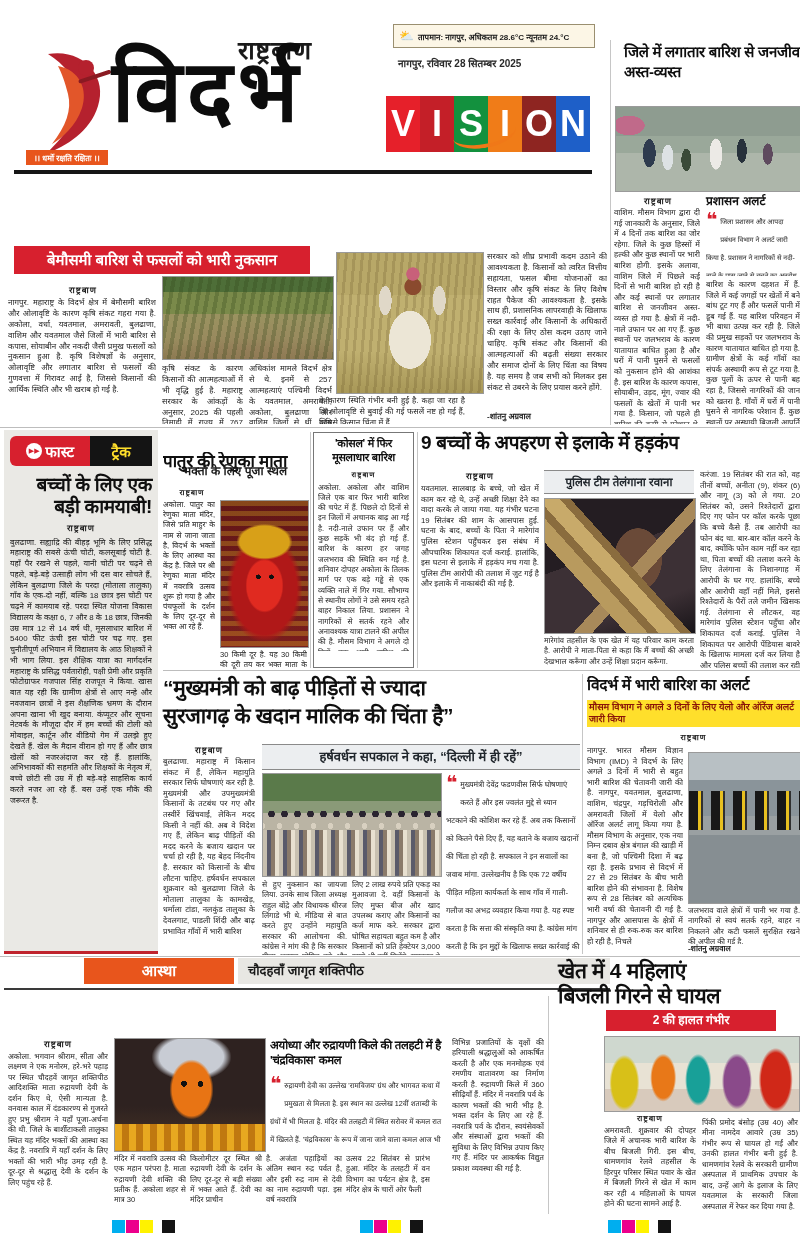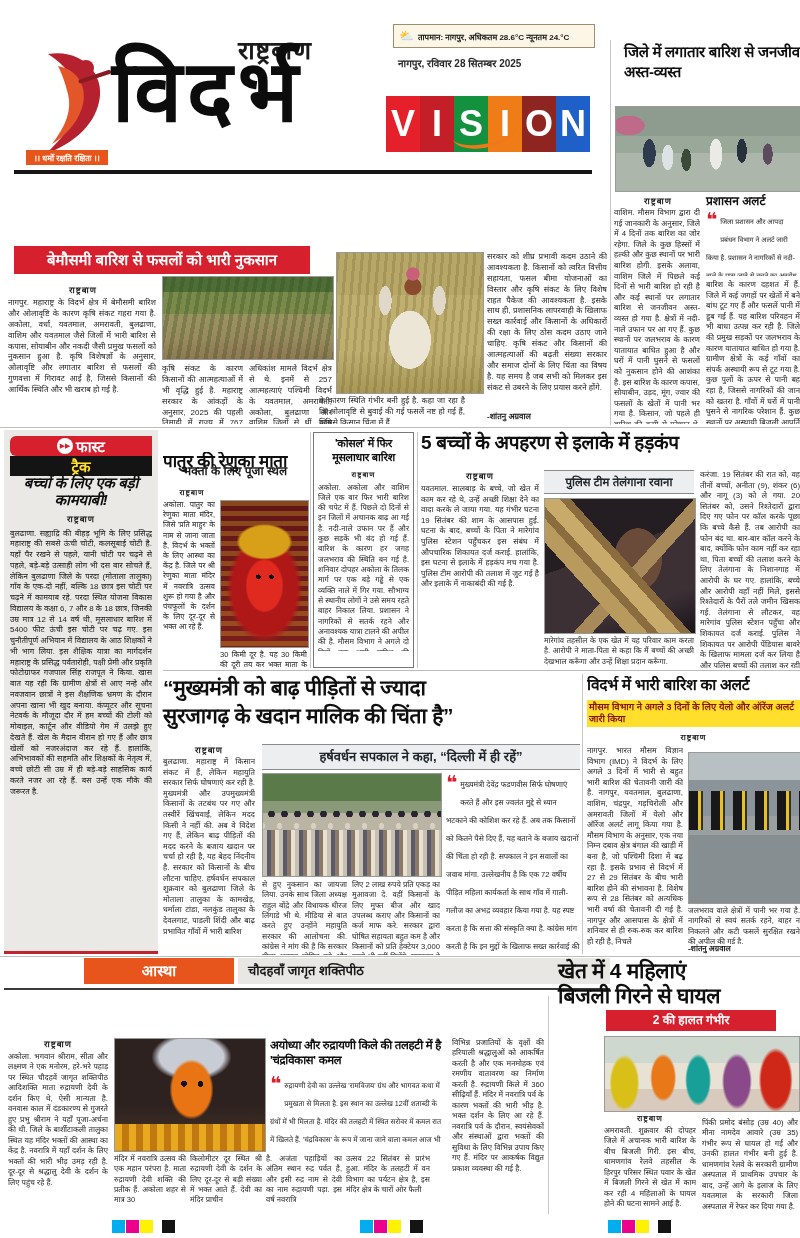--- a/index.html
+++ b/index.html
@@ -136,48 +136,48 @@
   <div class="abs body" style="left:614px;top:208px;width:86px;height:216px;font-size:7.8px;">वाशिम. मौसम विभाग द्वारा दी गई जानकारी के अनुसार, जिले में 4 दिनों तक बारिश का जोर रहेगा. जिले के कुछ हिस्सों में हल्की और कुछ स्थानों पर भारी बारिश होगी. इसके अलावा, वाशिम जिले में पिछले कई दिनों से भारी बारिश हो रही है और कई स्थानों पर लगातार बारिश से जनजीवन अस्त-व्यस्त हो गया है. क्षेत्रों में नदी-नाले उफान पर आ गए हैं. कुछ स्थानों पर जलभराव के कारण यातायात बाधित हुआ है और घरों में पानी घुसने से फसलों को नुकसान होने की आशंका है. इस बारिश के कारण कपास, सोयाबीन, उड़द, मूंग, ज्वार की फसलों के खेतों में पानी भर गया है. किसान, जो पहले ही बारिश की कमी से परेशान थे, अब लगातार</div>
   <div class="abs" style="left:706px;top:210px;width:94px;height:66px;overflow:hidden;">
     <span class="qm">❝</span>
     <span class="body" style="font-size:6.8px;">जिला प्रशासन और आपदा प्रबंधन विभाग ने अलर्ट जारी किया है. प्रशासन ने नागरिकों से नदी-नाले के पास जाने से बचने का अनुरोध किया है. इस बीच, आपातकालीन स्थितियों से निपटने के लिए टीमें तैयार रखी गई हैं.</span>
   </div>
   <div class="abs body" style="left:706px;top:280px;width:94px;height:144px;font-size:7.8px;">बारिश के कारण दहशत में हैं. जिले में कई जगहों पर खेतों में बने बांध टूट गए हैं और फसलें पानी में डूब गई हैं. यह बारिश परिवहन में भी बाधा उत्पन्न कर रही है. जिले की प्रमुख सड़कों पर जलभराव के कारण यातायात बाधित हो गया है. ग्रामीण क्षेत्रों के कई गाँवों का संपर्क अस्थायी रूप से टूट गया है. कुछ पुलों के ऊपर से पानी बह रहा है, जिससे नागरिकों की जान को खतरा है. गाँवों में घरों में पानी घुसने से नागरिक परेशान हैं. कुछ स्थानों पर अस्थायी बिजली आपूर्ति भी बाधित हुई है और नागरिक अंधेरे में हैं.</div>
 
   <div class="hline" style="left:0;top:427px;width:800px;"></div>
 
   <div class="abs" style="left: 4px; top: 430px; width: 154px; height: 524px; box-sizing: border-box; padding: 6px; border-bottom: 3px solid rgb(192, 36, 46); background: rgb(234, 233, 229);">
-    <div style="display:flex;height:30px;flex-direction:column;">
+    <div style="display:flex;height:30px;">
       <div style="flex:1.3;background:#d7202e;border-radius:6px 0 0 6px;display:flex;align-items:center;justify-content:center;gap:3px;color:#fff;font-weight:900;font-size:15px;">
         <span style="background:#fff;color:#d7202e;border-radius:50%;width:16px;height:16px;font-size:7px;display:inline-flex;align-items:center;justify-content:center;">▶▶</span>
         <span>फास्ट</span>
       </div>
       <div style="flex:1;background:#141414;color:#ffdf2b;font-weight:900;font-size:15px;display:flex;align-items:center;justify-content:center;">ट्रैक</div>
     </div>
-    <div class="hl" style="font-size:15px;text-align:center;margin:8px 0 4px;font-style:italic;">बच्चों के लिए एक बड़ी कामयाबी!</div>
+    <div class="hl" style="font-size:19px;text-align:right;margin:8px 0 4px;">बच्चों के लिए एक बड़ी कामयाबी!</div>
     <div class="byline" style="margin-bottom:5px;">राष्ट्रबाण</div>
     <div class="body" style="height:400px;font-size:7.9px;">बुलढाणा. सह्याद्रि की बीहड़ भूमि के लिए प्रसिद्ध महाराष्ट्र की सबसे ऊंची चोटी, कलसूबाई चोटी है. यहाँ पैर रखने से पहले, यानी चोटी पर चढ़ने से पहले, बड़े-बड़े उत्साही लोग भी दस बार सोचते हैं, लेकिन बुलढाणा जिले के परदा (मोताला तालुका) गाँव के एक-दो नहीं, बल्कि 18 छात्र इस चोटी पर चढ़ने में कामयाब रहे. परदा स्थित योजना विकास विद्यालय के कक्षा 6, 7 और 8 के 18 छात्र, जिनकी उम्र मात्र 12 से 14 वर्ष थी, मूसलाधार बारिश में 5400 फीट ऊंची इस चोटी पर चढ़ गए. इस चुनौतीपूर्ण अभियान में विद्यालय के आठ शिक्षकों ने भी भाग लिया. इस शैक्षिक यात्रा का मार्गदर्शन महाराष्ट्र के प्रसिद्ध पर्वतारोही, पक्षी प्रेमी और प्रकृति फोटोग्राफर गजपाल सिंह राजपूत ने किया. खास बात यह रही कि ग्रामीण क्षेत्रों से आए नन्हे और नवजवान छात्रों ने इस शैक्षणिक भ्रमण के दौरान अपना खाना भी खुद बनाया. कंप्यूटर और सूचना नेटवर्क के मौजूदा दौर में हम बच्चों की टोली को मोबाइल, कार्टून और वीडियो गेम में उलझे हुए देखते हैं. खेल के मैदान वीरान हो गए हैं और छात्र खेलों को नजरअंदाज कर रहे हैं. हालांकि, अभिभावकों की सहमति और शिक्षकों के नेतृत्व में, बच्चे छोटी सी उम्र में ही बड़े-बड़े साहसिक कार्य करते नजर आ रहे हैं. बस उन्हें एक मौके की जरूरत है.</div>
   </div>
 
   <div class="abs hl" style="left:163px;top:432px;width:144px;font-size:17px;white-space:nowrap;overflow:hidden;margin-top:20px;">पातुर की रेणुका माता</div>
   <div class="abs b" style="left:163px;top:462px;width:144px;text-align:center;font-size:12px;">भक्तों के लिए पूजा स्थल</div>
   <div class="abs byline" style="left:163px;top:487px;width:58px;font-size:7.5px;">राष्ट्रबाण</div>
   <div class="abs body" style="left:163px;top:500px;width:52px;height:168px;font-size:7.5px;">अकोला. पातुर का रेणुका माता मंदिर, जिसे 'प्रति माहुर' के नाम से जाना जाता है, विदर्भ के भक्तों के लिए आस्था का केंद्र है. जिले पर श्री रेणुका माता मंदिर में नवरात्रि उत्सव शुरू हो गया है और पंचफूलों के दर्शन के लिए दूर-दूर से भक्त आ रहे हैं.</div>
   <div class="ph ph-goddess" style="left:220px;top:500px;width:87px;height:146px;"></div>
   <div class="abs body" style="left:220px;top:650px;width:87px;height:20px;font-size:7.5px;">30 किमी दूर है. यह 30 किमी की दूरी तय कर भक्त माता के दर्शन को पहुँचते हैं.</div>
 
   <div class="vline" style="left:310px;top:432px;height:236px;"></div>
   <div class="abs" style="left:313px;top:432px;width:101px;height:236px;border:1px solid #777;box-sizing:border-box;padding:4px;">
     <div class="hl" style="font-size:11px;text-align:center;line-height:1.25;">'कोसल' में फिर मूसलाधार बारिश</div>
     <div class="byline" style="font-size:7.2px;margin:4px 0;">राष्ट्रबाण</div>
     <div class="body" style="height:168px;font-size:7.6px;">अकोला. अकोला और वाशिम जिले एक बार फिर भारी बारिश की चपेट में हैं. पिछले दो दिनों से इन जिलों में अचानक बाढ़ आ गई है. नदी-नाले उफान पर हैं और कुछ सड़कें भी बंद हो गई हैं. बारिश के कारण हर जगह जलभराव की स्थिति बन गई है. शनिवार दोपहर अकोला के तिलक मार्ग पर एक बड़े गड्ढे से एक व्यक्ति नाले में गिर गया. सौभाग्य से स्थानीय लोगों ने उसे समय रहते बाहर निकाल लिया. प्रशासन ने नागरिकों से सतर्क रहने और अनावश्यक यात्रा टालने की अपील की है. मौसम विभाग ने अगले दो दिनों तक भारी बारिश की चेतावनी दी है.</div>
   </div>
   <div class="vline" style="left:417px;top:432px;height:236px;"></div>
 
-  <div class="abs hl" style="left:421px;top:432px;width:379px;font-size:19px;white-space:nowrap;">5 बच्चों के अपहरण से इलाके में हड़कंप</div>
+  <div class="abs hl" style="left:421px;top:432px;width:379px;font-size:19px;white-space:nowrap;">9 बच्चों के अपहरण से इलाके में हड़कंप</div>
   <div class="abs byline" style="left:421px;top:470px;width:118px;">राष्ट्रबाण</div>
   <div class="abs body" style="left:421px;top:484px;width:118px;height:184px;font-size:7.8px;">यवतमाल. सालबाड़ के बच्चे, जो खेत में काम कर रहे थे, उन्हें अच्छी शिक्षा देने का वादा करके ले जाया गया. यह गंभीर घटना 19 सितंबर की शाम के आसपास हुई. घटना के बाद, बच्चों के पिता ने मारेगांव पुलिस स्टेशन पहुँचकर इस संबंध में औपचारिक शिकायत दर्ज कराई. हालांकि, इस घटना से इलाके में हड़कंप मच गया है. पुलिस टीम आरोपी की तलाश में जुट गई है और इलाके में नाकाबंदी की गई है.</div>
   <div class="abs strip" style="left:544px;top:470px;width:150px;height:22px;line-height:22px;font-size:11.5px;">पुलिस टीम तेलंगाना रवाना</div>
   <div class="ph ph-rope" style="left:544px;top:498px;width:150px;height:134px;"></div>
   <div class="abs body" style="left:544px;top:636px;width:150px;height:32px;font-size:7.6px;">मारेगांव तहसील के एक खेत में यह परिवार काम करता है. आरोपी ने माता-पिता से कहा कि मैं बच्चों की अच्छी देखभाल करूँगा और उन्हें शिक्षा प्रदान करूँगा.</div>
   <div class="abs body" style="left:700px;top:470px;width:100px;height:198px;font-size:7.8px;">करंजा. 19 सितंबर की रात को, वह तीनों बच्चों, अनीता (9), शंकर (6) और नागू (3) को ले गया. 20 सितंबर को, उसने रिश्तेदारों द्वारा दिए गए फोन पर कॉल करके पूछा कि बच्चे कैसे हैं. तब आरोपी का फोन बंद था. बार-बार कॉल करने के बाद, क्योंकि फोन काम नहीं कर रहा था, पिता बच्चों की तलाश करने के लिए तेलंगाना के निशानगाह में आरोपी के घर गए. हालांकि, बच्चे और आरोपी वहाँ नहीं मिले, इससे रिश्तेदारों के पैरों तले जमीन खिसक गई. तेलंगाना से लौटकर, वह मारेगांव पुलिस स्टेशन पहुँचा और शिकायत दर्ज कराई. पुलिस ने शिकायत पर आरोपी पेंडियास बावरे के खिलाफ मामला दर्ज कर लिया है और पुलिस बच्चों की तलाश कर रही है.</div>
 
   <div class="hline" style="left:163px;top:670px;width:637px;"></div>
 
   <div class="abs hl" style="left:163px;top:674px;width:418px;font-size:21px;line-height:1.35;">

